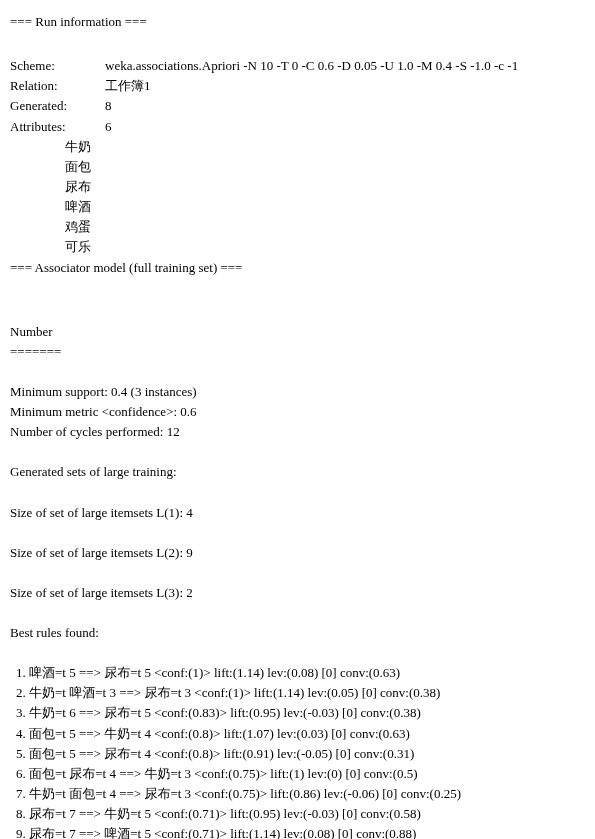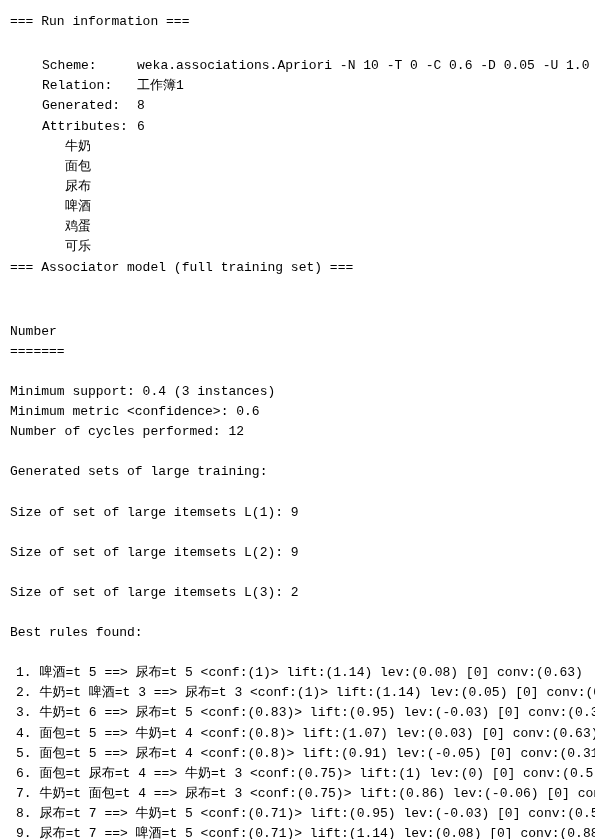--- a/index.html
+++ b/index.html
@@ -1,35 +1,34 @@
 <!DOCTYPE html>
 <html><head>
   <meta charset="utf-8">
   <style>
-    * { margin: 0; padding: 0; box-sizing: border-box; }
+    * { margin: 0; padding: 0; box-sizing: border-box; font-family: Liberation Serif, serif; }
     body {
       font-family: "SimSun", "宋体", "Courier New", monospace;
       font-size: 13px;
       background: #ffffff;
       color: #000000;
       padding: 12px 10px;
       width: 595px;
       line-height: 1.55;
       white-space: nowrap;
     }
     .section-header {
       margin-bottom: 4px;
     }
     .kv-row {
       display: flex;
     }
     .kv-label {
       width: 95px;
       flex-shrink: 0;
-      margin-left: 32px;
     }
     .kv-value {
       white-space: nowrap;
     }
     .indent-value {
       margin-left: 55px;
     }
     .blank-line {
       height: 20px;
     }
@@ -81,21 +80,21 @@
 
 <div>Minimum support: 0.4 (3 instances)</div>
 <div>Minimum metric &lt;confidence&gt;: 0.6</div>
 <div>Number of cycles performed: 12</div>
 
 <div class="blank-line"></div>
 
 <div>Generated sets of large training:</div>
 
 <div class="blank-line"></div>
-<div>Size of set of large itemsets L(1): 9</div>
+<div>Size of set of large itemsets L(1): 4</div>
 <div class="blank-line"></div>
 <div>Size of set of large itemsets L(2): 9</div>
 <div class="blank-line"></div>
 <div>Size of set of large itemsets L(3): 2</div>
 
 <div class="blank-line"></div>
 <div>Best rules found:</div>
 <div class="blank-line"></div>
 
 <div class="rule-line"> 1. 啤酒=t 5 ==&gt; 尿布=t 5    &lt;conf:(1)&gt; lift:(1.14) lev:(0.08) [0] conv:(0.63)</div>

